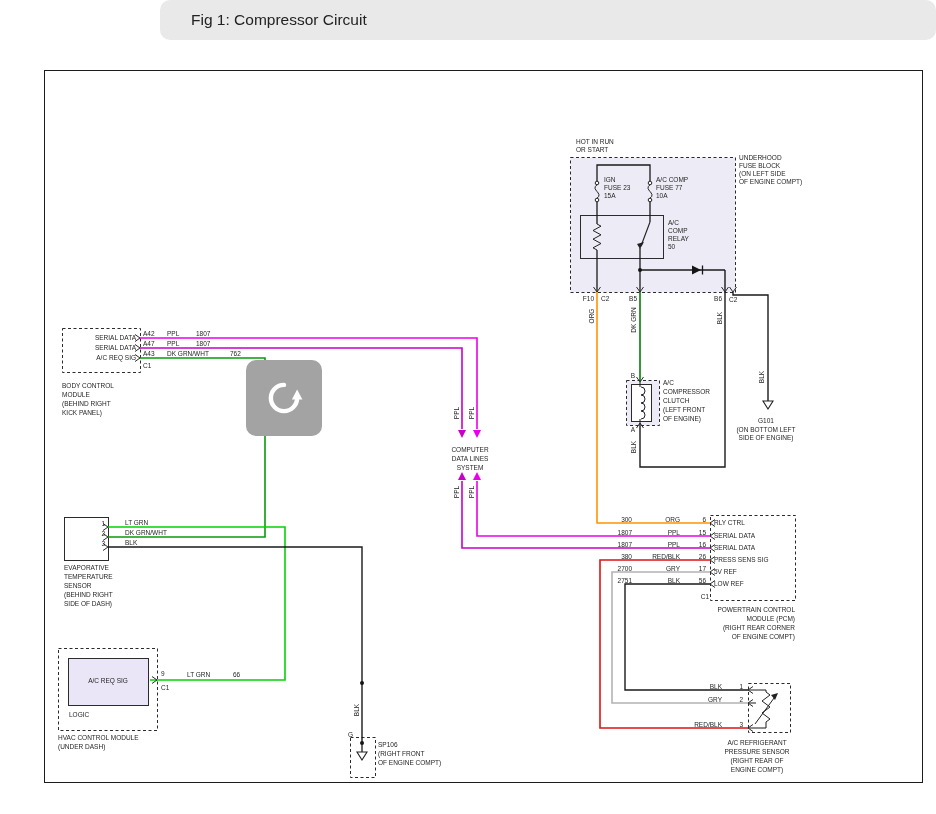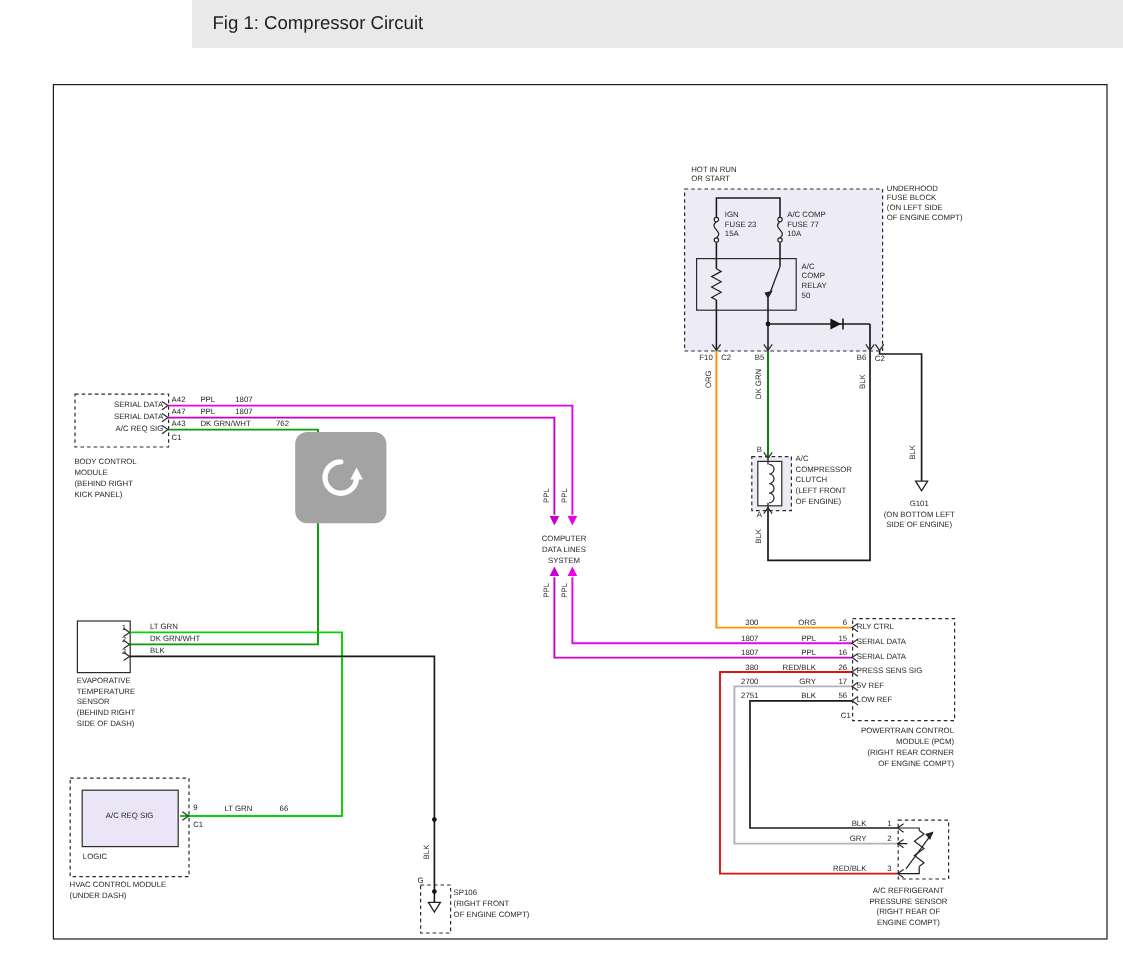--- a/index.html
+++ b/index.html
@@ -1,19 +1,19 @@
 <!DOCTYPE html>
 <html><head>
 <meta charset="utf-8">
 <style>
   html,body{margin:0;padding:0;}
   body{width:936px;height:814px;position:relative;background:#ffffff;overflow:hidden;
        font-family:"Liberation Sans",sans-serif;}
   .header-bar{position:absolute;left:160px;top:0;width:776px;height:40px;background:#e9e9e9;
-              display:flex;align-items:center;padding-left:17px;box-sizing:border-box;}
+              display:flex;align-items:center;padding-left:31px;box-sizing:border-box;border-radius:10px;}
   .header-bar .title{font-size:15.5px;color:#222;}
   .canvas{position:absolute;left:44px;top:70px;width:877px;height:711px;
           border:1px solid #1c1c1c;background:#fff;z-index:1;}
   #wires{position:absolute;left:0;top:0;z-index:2;}
   #labels{position:absolute;left:0;top:0;width:936px;height:814px;z-index:3;pointer-events:none;}
   .lbl{position:absolute;font-size:6.5px;line-height:7px;color:#1f1f1f;white-space:nowrap;}
   .lbl.m{transform:translateX(-50%);}
   .lbl.e{transform:translateX(-100%);}
   .vlbl{position:absolute;font-size:6.5px;line-height:7px;color:#1f1f1f;white-space:nowrap;
         transform:translate(-50%,-50%) rotate(-90deg);}

